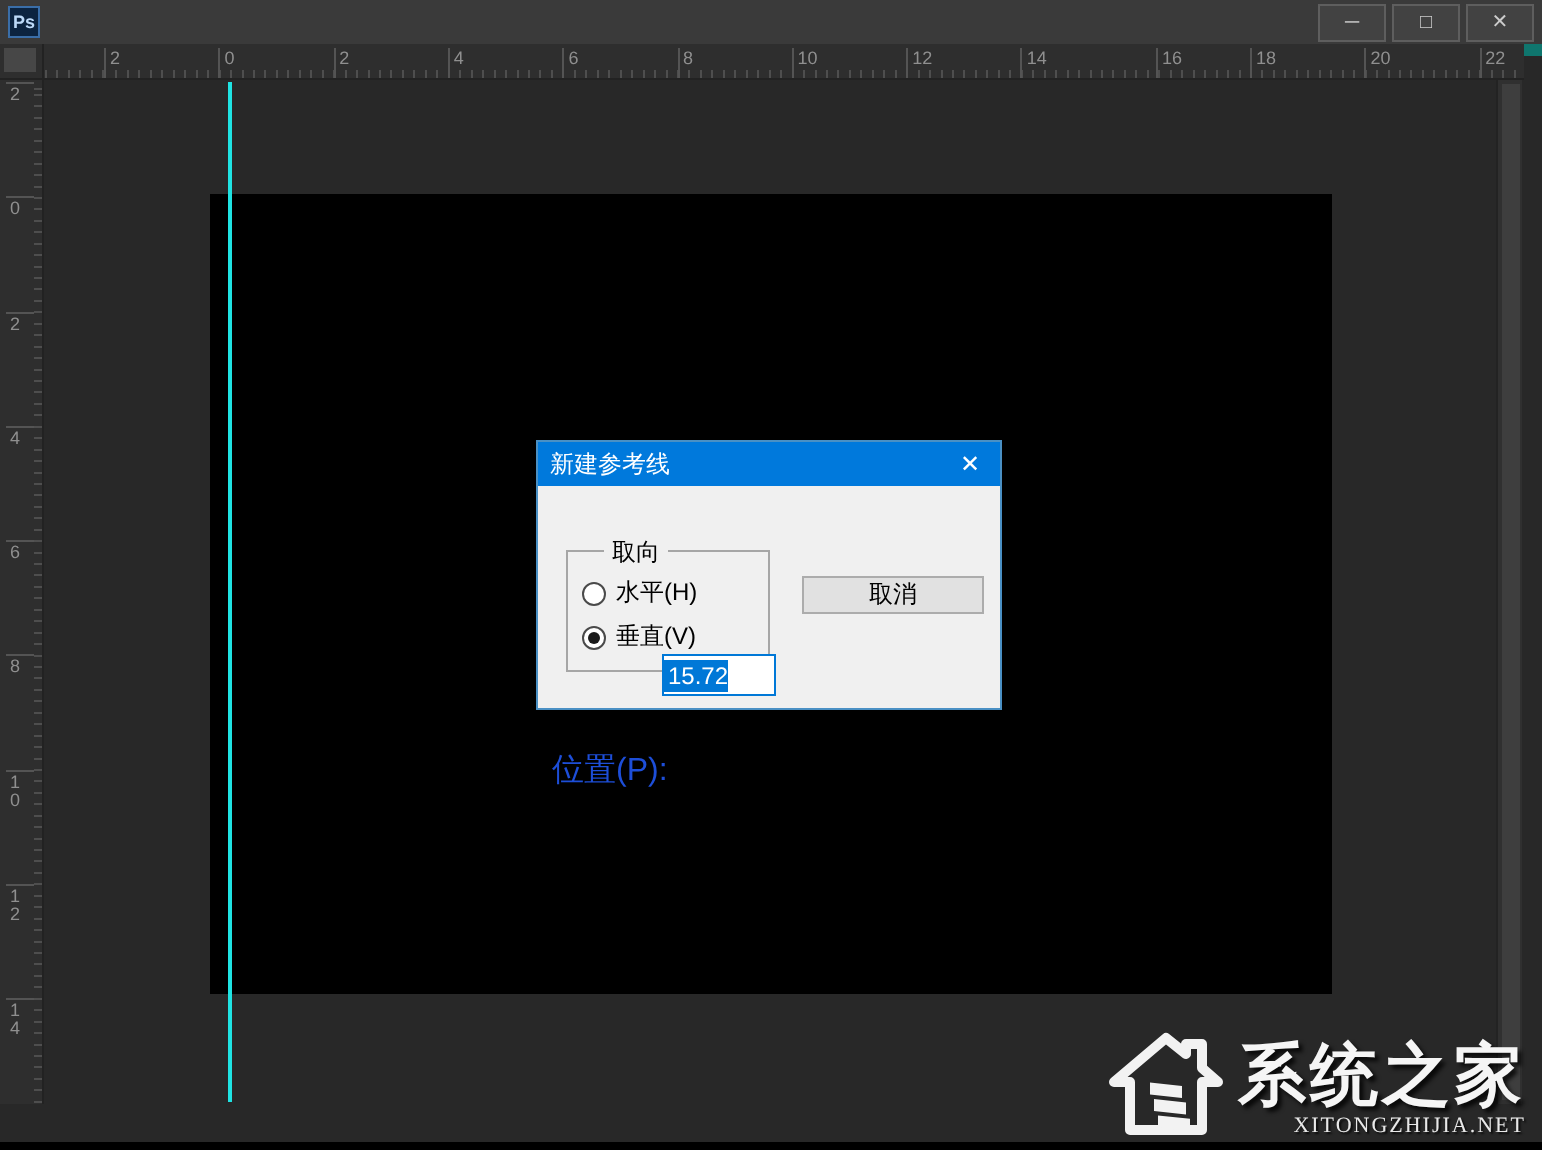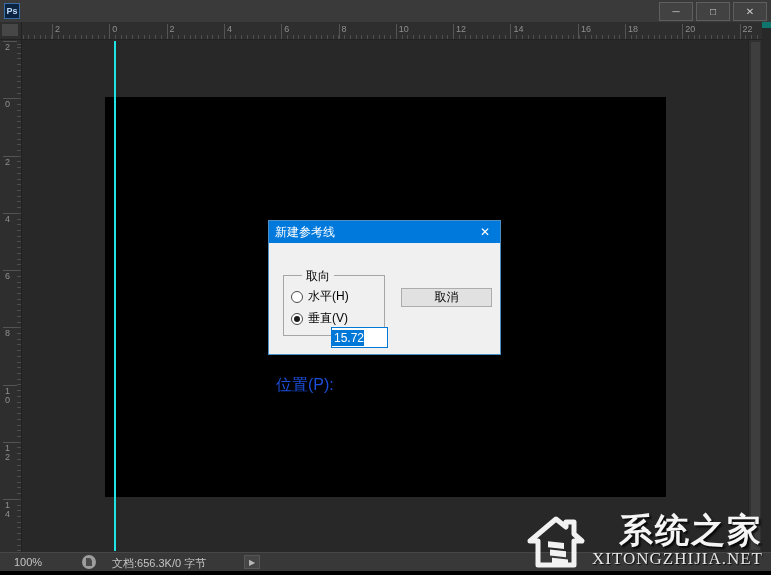--- a/index.html
+++ b/index.html
@@ -82,21 +82,21 @@
     border:1px solid #0078d7;box-sizing:border-box;display:flex;align-items:center;
     overflow:hidden;white-space:nowrap;font-size:12px;gap:12px;}
   .pos-sel{background:#0078d7;color:#fff;padding:1px 0 1px 2px;}
   .pos-unit{color:#6d28d9;margin-left:48px;}
   
   .watermark{position:absolute;right:8px;bottom:6px;z-index:30;display:flex;align-items:flex-end;}
   .wm-logo{margin-right:4px;}
   .wm-text{display:flex;flex-direction:column;align-items:flex-end;}
   .wm-name{font-size:34px;font-weight:bold;color:#f5f5f5;line-height:34px;
     text-shadow:2px 2px 2px rgba(0,0,0,.8);letter-spacing:2px;margin-top:20px;}
-  .wm-url{font-family:"Liberation Serif","DejaVu Serif",serif;font-size:17px;color:#e8e8e8;
+  .wm-url{font-family:"Liberation Serif","DejaVu Serif",serif;font-size:11px;color:#e8e8e8;
     letter-spacing:1px;text-shadow:1px 1px 1px rgba(0,0,0,.8);margin-top:2px;}
 </style>
 </head>
 <body>
 
 <div id="screen">
 
   <div class="titlebar">
     <div class="ps-icon">Ps</div>
     <div class="win-controls">
@@ -161,26 +161,20 @@
       </div>
     </div>
     <div class="btn btn-cancel">取消</div>
     <div class="pos-label">位置(P):</div>
     <div class="pos-input">
       <span class="pos-sel">15.72</span>
       <span class="pos-unit">厘米</span>
     </div>
   </div>
 
-  <div class="statusbar">
-    <span class="zoom-text">100%</span>
-    <span class="status-icon"></span>
-    <span class="doc-info">文档:656.3K/0 字节</span>
-    <span class="status-arrow">▶</span>
-  </div>
   <div class="bottom-strip"></div>
 
   <div class="watermark">
     <svg class="wm-logo" width="62" height="54" viewBox="0 0 62 54">
       <polygon points="4,26 30,4 40,12 40,7 48,7 48,19 56,26 48,26 48,50 12,50 12,26" fill="none" stroke="#f2f2f2" stroke-width="5" stroke-linejoin="round"></polygon>
       <rect x="22" y="24" width="16" height="6" fill="#f2f2f2" transform="skewY(6)"></rect>
       <rect x="24" y="32" width="16" height="6" fill="#f2f2f2" transform="skewY(6)"></rect>
       <rect x="26" y="40" width="16" height="6" fill="#f2f2f2" transform="skewY(6)"></rect>
     </svg>
     <div class="wm-text">

